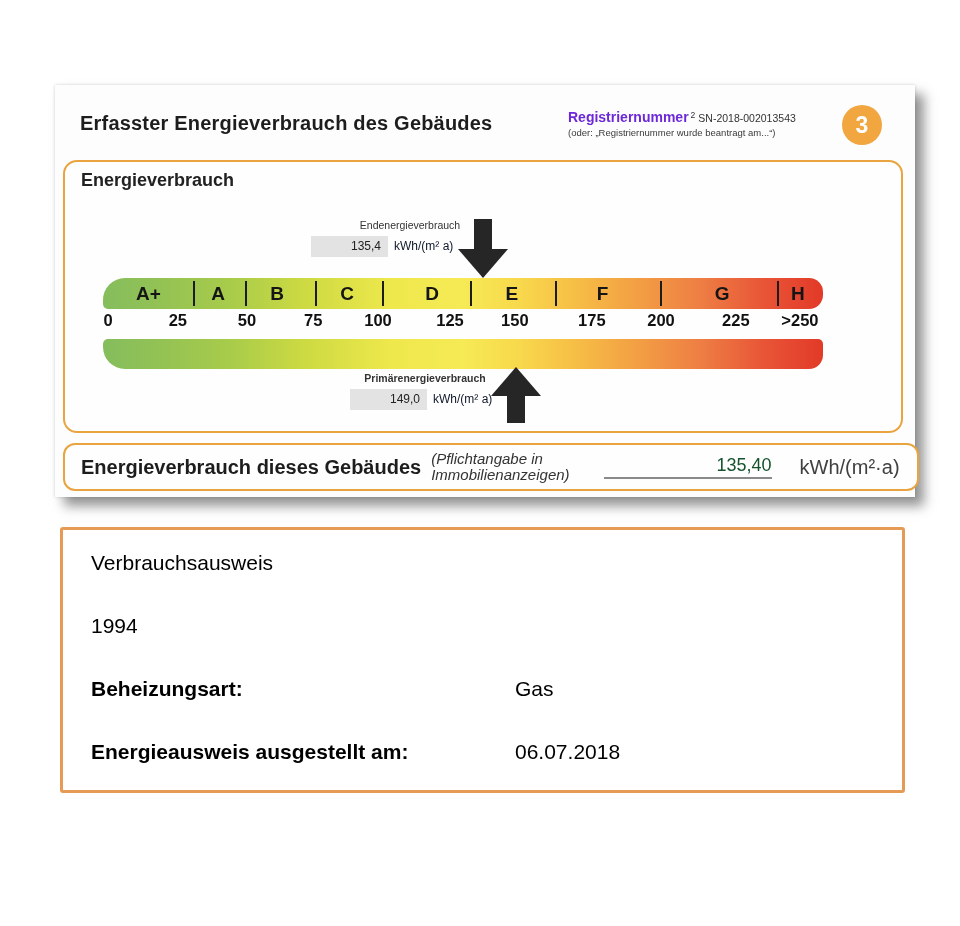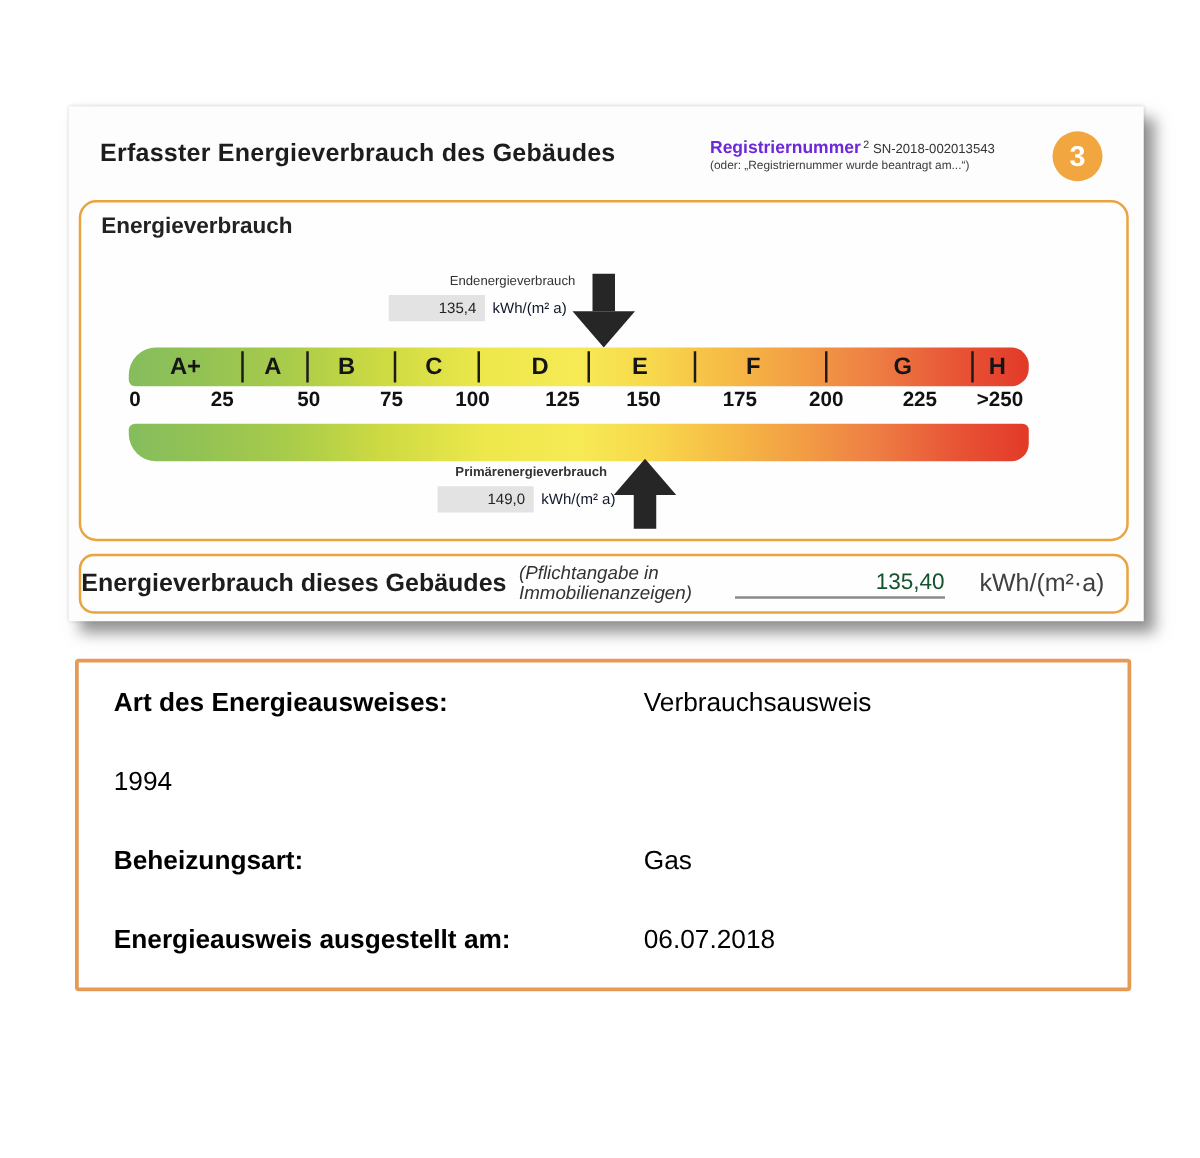--- a/index.html
+++ b/index.html
@@ -75,21 +75,21 @@
   .head-down { width:0; height:0;
     border-left:25px solid transparent; border-right:25px solid transparent;
     border-top:29px solid #262626; }
   .head-up { width:0; height:0;
     border-left:25px solid transparent; border-right:25px solid transparent;
     border-bottom:29px solid #262626; }
 
   .result-box {
     position:absolute; left:8px; top:358px; width:836px; height:44px;
     border:2.5px solid #E9A440; border-radius:12px; background:#fefefe;
-    display:flex; align-items:center; padding-left:0; box-sizing:content-box;
+    display:flex; align-items:center; padding-left:16px; box-sizing:content-box;
   }
   .result-title { font-size:20px; font-weight:bold; color:#1d1d1d; }
   .result-note { font-size:15px; line-height:1.1; margin-left:10px; color:#333;font-style:italic; }
   .result-value {
     display:inline-block; margin-left:34px; width:168px; text-align:right;
     font-size:18px; color:#14532d; border-bottom:2px solid #8a8a8a; padding-bottom:1px;
   }
   .result-unit { font-size:20px; font-weight:normal; margin-left:28px; color:#404040; }
 
   .info-box {
@@ -183,21 +183,20 @@
       <div>(Pflichtangabe in</div>
       <div>Immobilienanzeigen)</div>
     </span>
     <span class="result-value">135,40</span>
     <span class="result-unit">kWh/(m²·a)</span>
   </div>
 </div>
 
 <div class="info-box">
     <div class="info-row">
-      <div class="info-label">Art des Energieausweises:</div>
       <div class="info-value">Verbrauchsausweis</div>
     </div>
     <div class="info-row">
       <div class="info-value">1994</div>
     </div>
     <div class="info-row">
       <div class="info-label">Beheizungsart:</div>
       <div class="info-value">Gas</div>
     </div>
     <div class="info-row">

